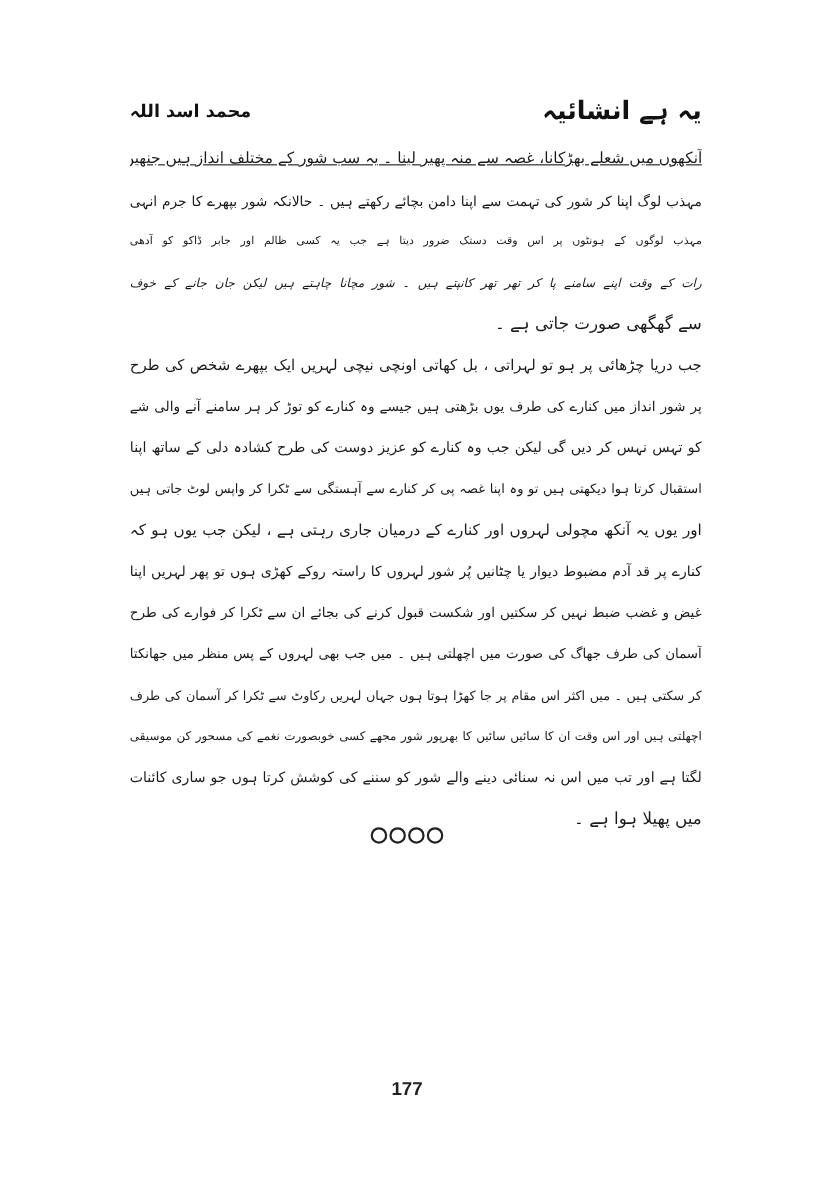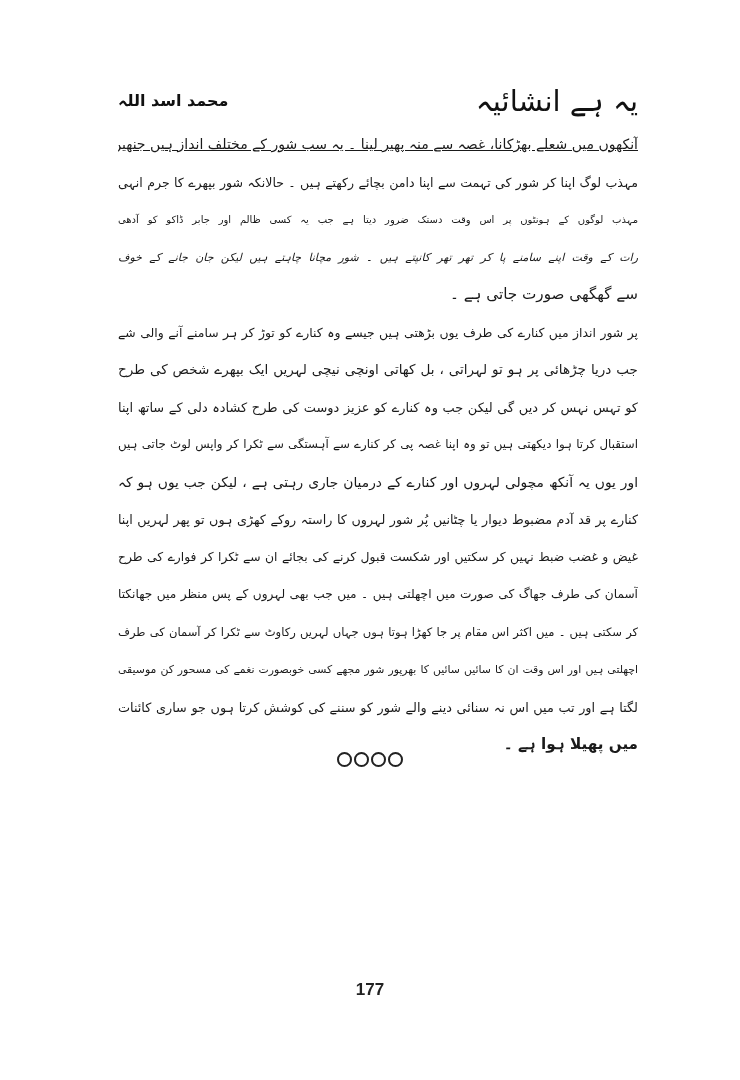--- a/index.html
+++ b/index.html
@@ -20,22 +20,22 @@
       top: 84px;
       left: 118px;
       width: 520px;
       height: 34px;
       direction: rtl;
     }
     .title {
       position: absolute;
       right: 0;
       top: 0;
-      font-size: 29px;
-      font-weight: normal;
+      font-size: 23px;
+      font-weight: bold;
       line-height: 34px;
       color: #111;
       margin-left: 28px;
     }
     .author {
       position: absolute;
       left: 0;
       top: 2px;
       font-size: 16px;
       font-weight: bold;
@@ -108,32 +108,32 @@
 
 <div class="body-text">
   <div class="para">
     <span class="line" style="display: block; font-size: 14px; text-decoration: underline;">آنکھوں میں شعلے بھڑکانا، غصہ سے منہ پھیر لینا ۔ یہ سب شور کے مختلف انداز ہیں جنھیں اکثر</span>
     <span class="line" style="display: block; font-size: 12.5745px;">مہذب لوگ اپنا کر شور کی تہمت سے اپنا دامن بچائے رکھتے ہیں ۔ حالانکہ شور بپھرے کا جرم انہی</span>
     <span class="line" style="display: block; font-size: 10px;">مہذب لوگوں کے ہونٹوں پر اس وقت دستک ضرور دیتا ہے جب یہ کسی ظالم اور جابر ڈاکو کو آدھی</span>
     <span class="line" style="display: block; font-size: 11px; font-style: italic;">رات کے وقت اپنے سامنے پا کر تھر تھر کانپتے ہیں ۔ شور مچانا چاہتے ہیں لیکن جان جانے کے خوف</span>
     <span class="line last" style="display: block;">سے گھگھی صورت جاتی ہے ۔</span>
   </div>
   <div class="para">
+    <span class="line" style="display: block; font-size: 13.5655px;">جب دریا چڑھائی پر ہو تو لہراتی ، بل کھاتی اونچی نیچی لہریں ایک بپھرے شخص کی طرح</span>
     <span class="line" style="display: block; font-size: 12.4133px;">پر شور انداز میں کنارے کی طرف یوں بڑھتی ہیں جیسے وہ کنارے کو توڑ کر ہر سامنے آنے والی شے</span>
-    <span class="line" style="display: block; font-size: 13.5655px;">جب دریا چڑھائی پر ہو تو لہراتی ، بل کھاتی اونچی نیچی لہریں ایک بپھرے شخص کی طرح</span>
     <span class="line" style="display: block; font-size: 12.9314px;">کو تہس نہس کر دیں گی لیکن جب وہ کنارے کو عزیز دوست کی طرح کشادہ دلی کے ساتھ اپنا</span>
     <span class="line" style="display: block; font-size: 11.8258px;">استقبال کرتا ہوا دیکھتی ہیں تو وہ اپنا غصہ پی کر کنارے سے آہستگی سے ٹکرا کر واپس لوٹ جاتی ہیں</span>
     <span class="line" style="display: block; font-size: 13.8073px;">اور یوں یہ آنکھ مچولی لہروں اور کنارے کے درمیان جاری رہتی ہے ، لیکن جب یوں ہو کہ</span>
     <span class="line" style="display: block; font-size: 12.7191px;">کنارے پر قد آدم مضبوط دیوار یا چٹانیں پُر شور لہروں کا راستہ روکے کھڑی ہوں تو پھر لہریں اپنا</span>
     <span class="line" style="display: block; font-size: 12.3343px;">غیض و غضب ضبط نہیں کر سکتیں اور شکست قبول کرنے کی بجائے ان سے ٹکرا کر فوارے کی طرح</span>
     <span class="line" style="display: block; font-size: 12.1791px;">آسمان کی طرف جھاگ کی صورت میں اچھلتی ہیں ۔ میں جب بھی لہروں کے پس منظر میں جھانکتا</span>
     <span class="line" style="display: block; font-size: 11.5611px;">کر سکتی ہیں ۔ میں اکثر اس مقام پر جا کھڑا ہوتا ہوں جہاں لہریں رکاوٹ سے ٹکرا کر آسمان کی طرف</span>
     <span class="line" style="display: block; font-size: 10.8791px;">اچھلتی ہیں اور اس وقت ان کا سائیں سائیں کا بھرپور شور مجھے کسی خوبصورت نغمے کی مسحور کن موسیقی</span>
     <span class="line" style="display: block; font-size: 12.8032px;">لگتا ہے اور تب میں اس نہ سنائی دینے والے شور کو سننے کی کوشش کرتا ہوں جو ساری کائنات</span>
-    <span class="line last" style="display: block; font-weight: bold;">میں پھیلا ہوا ہے ۔</span>
+    <span class="line last" style="display: block;">میں پھیلا ہوا ہے ۔</span>
   </div>
 </div>
 
 <div class="ornament">
   <span class="circle"></span><span class="circle"></span><span class="circle"></span><span class="circle"></span>
 </div>
 
 <div class="page-number">177</div>
 
 </body></html>

